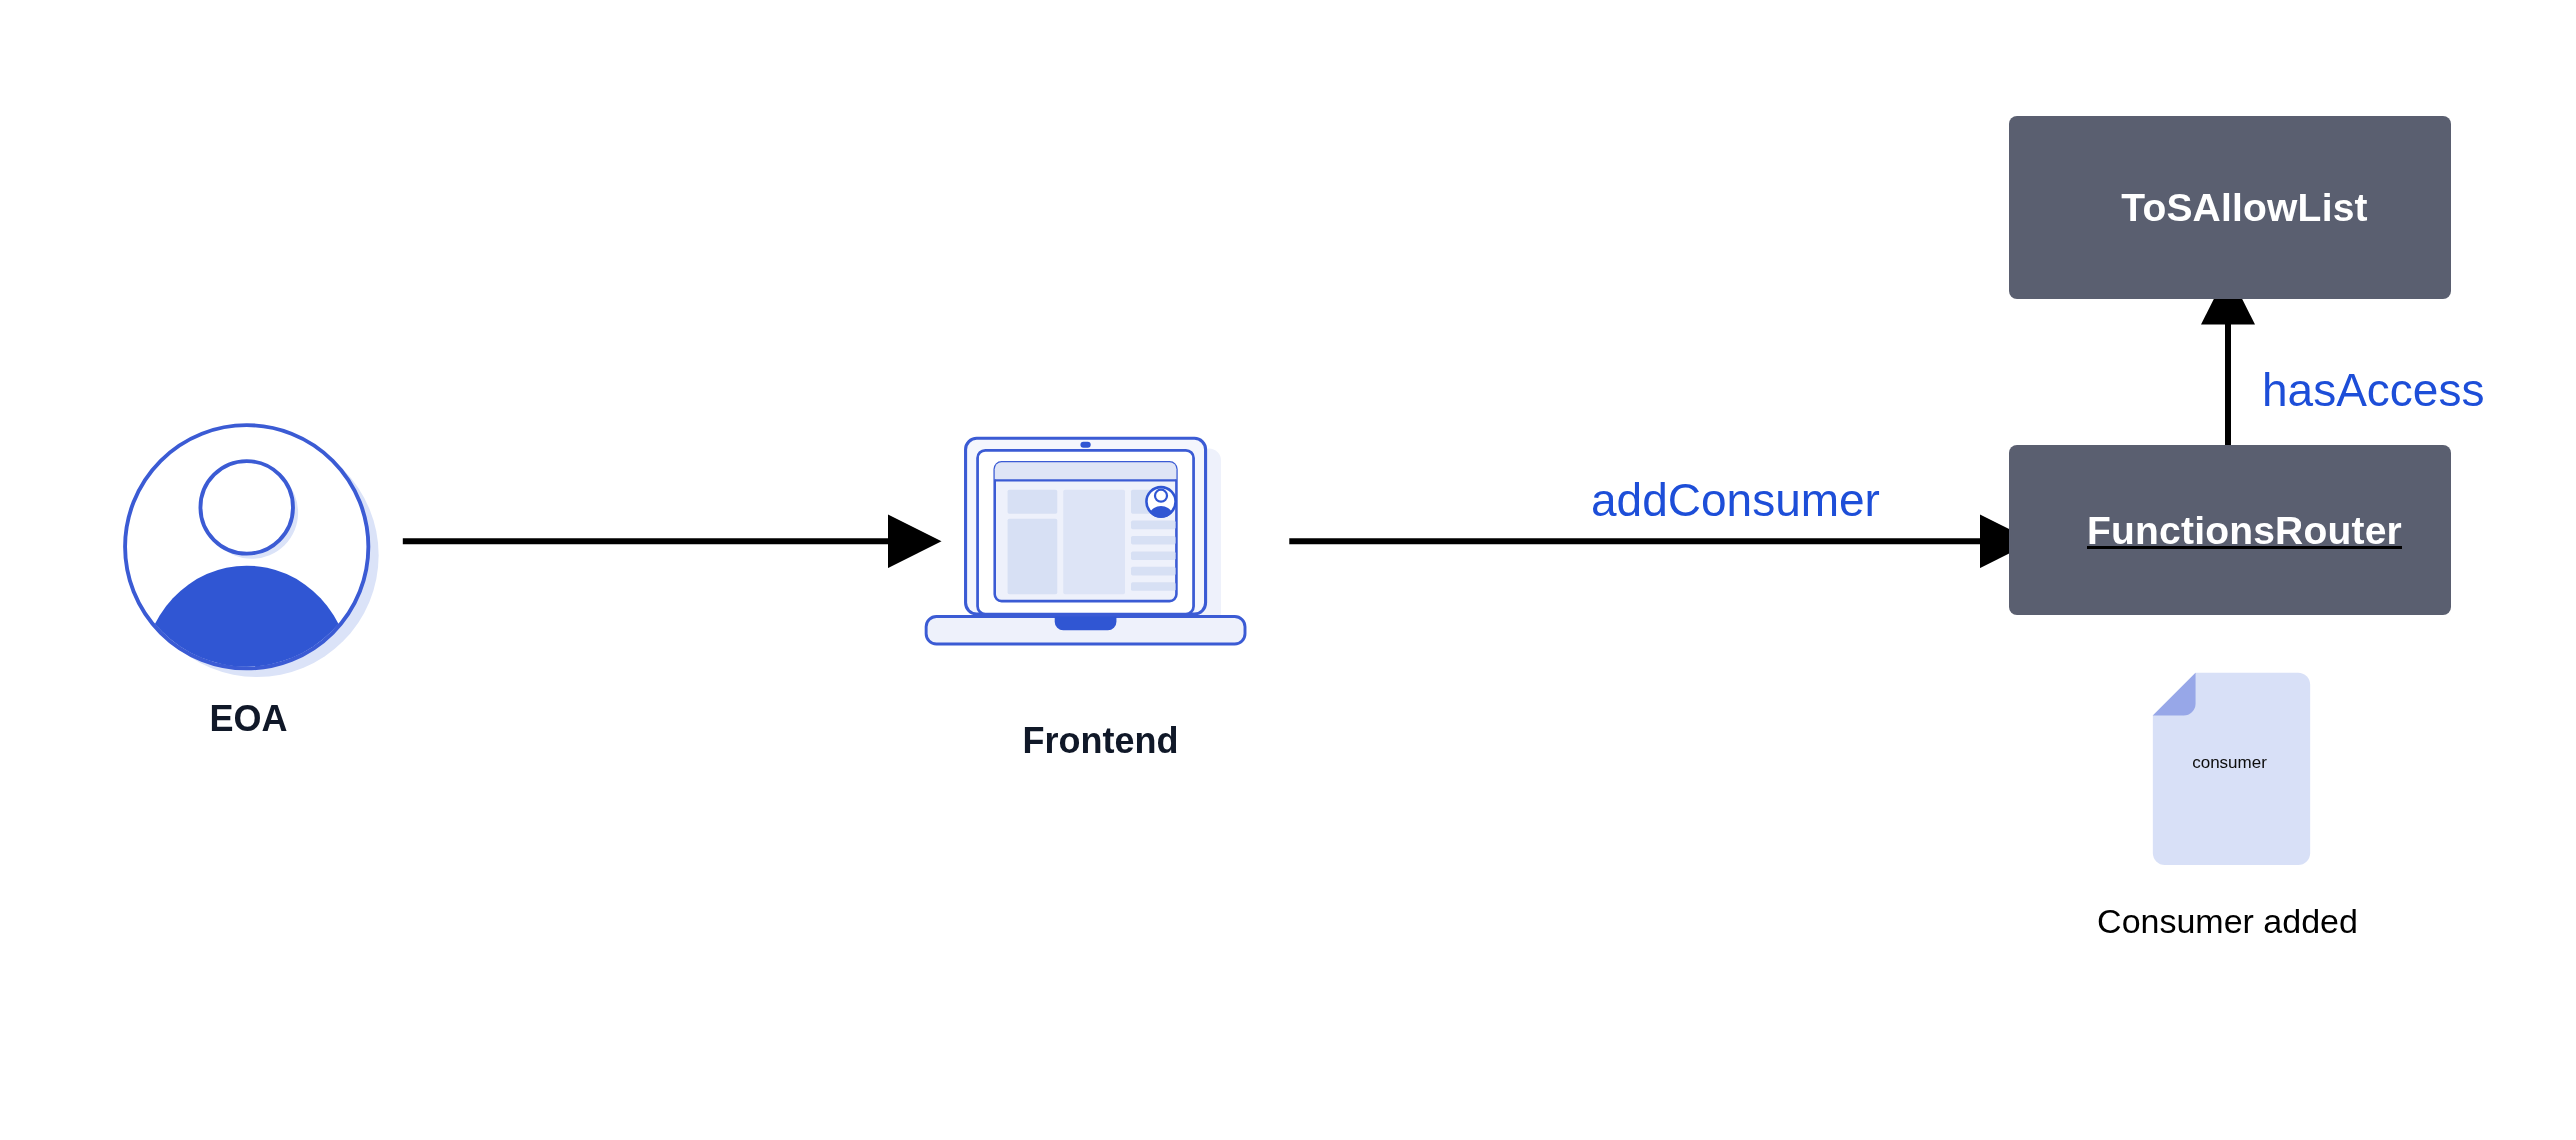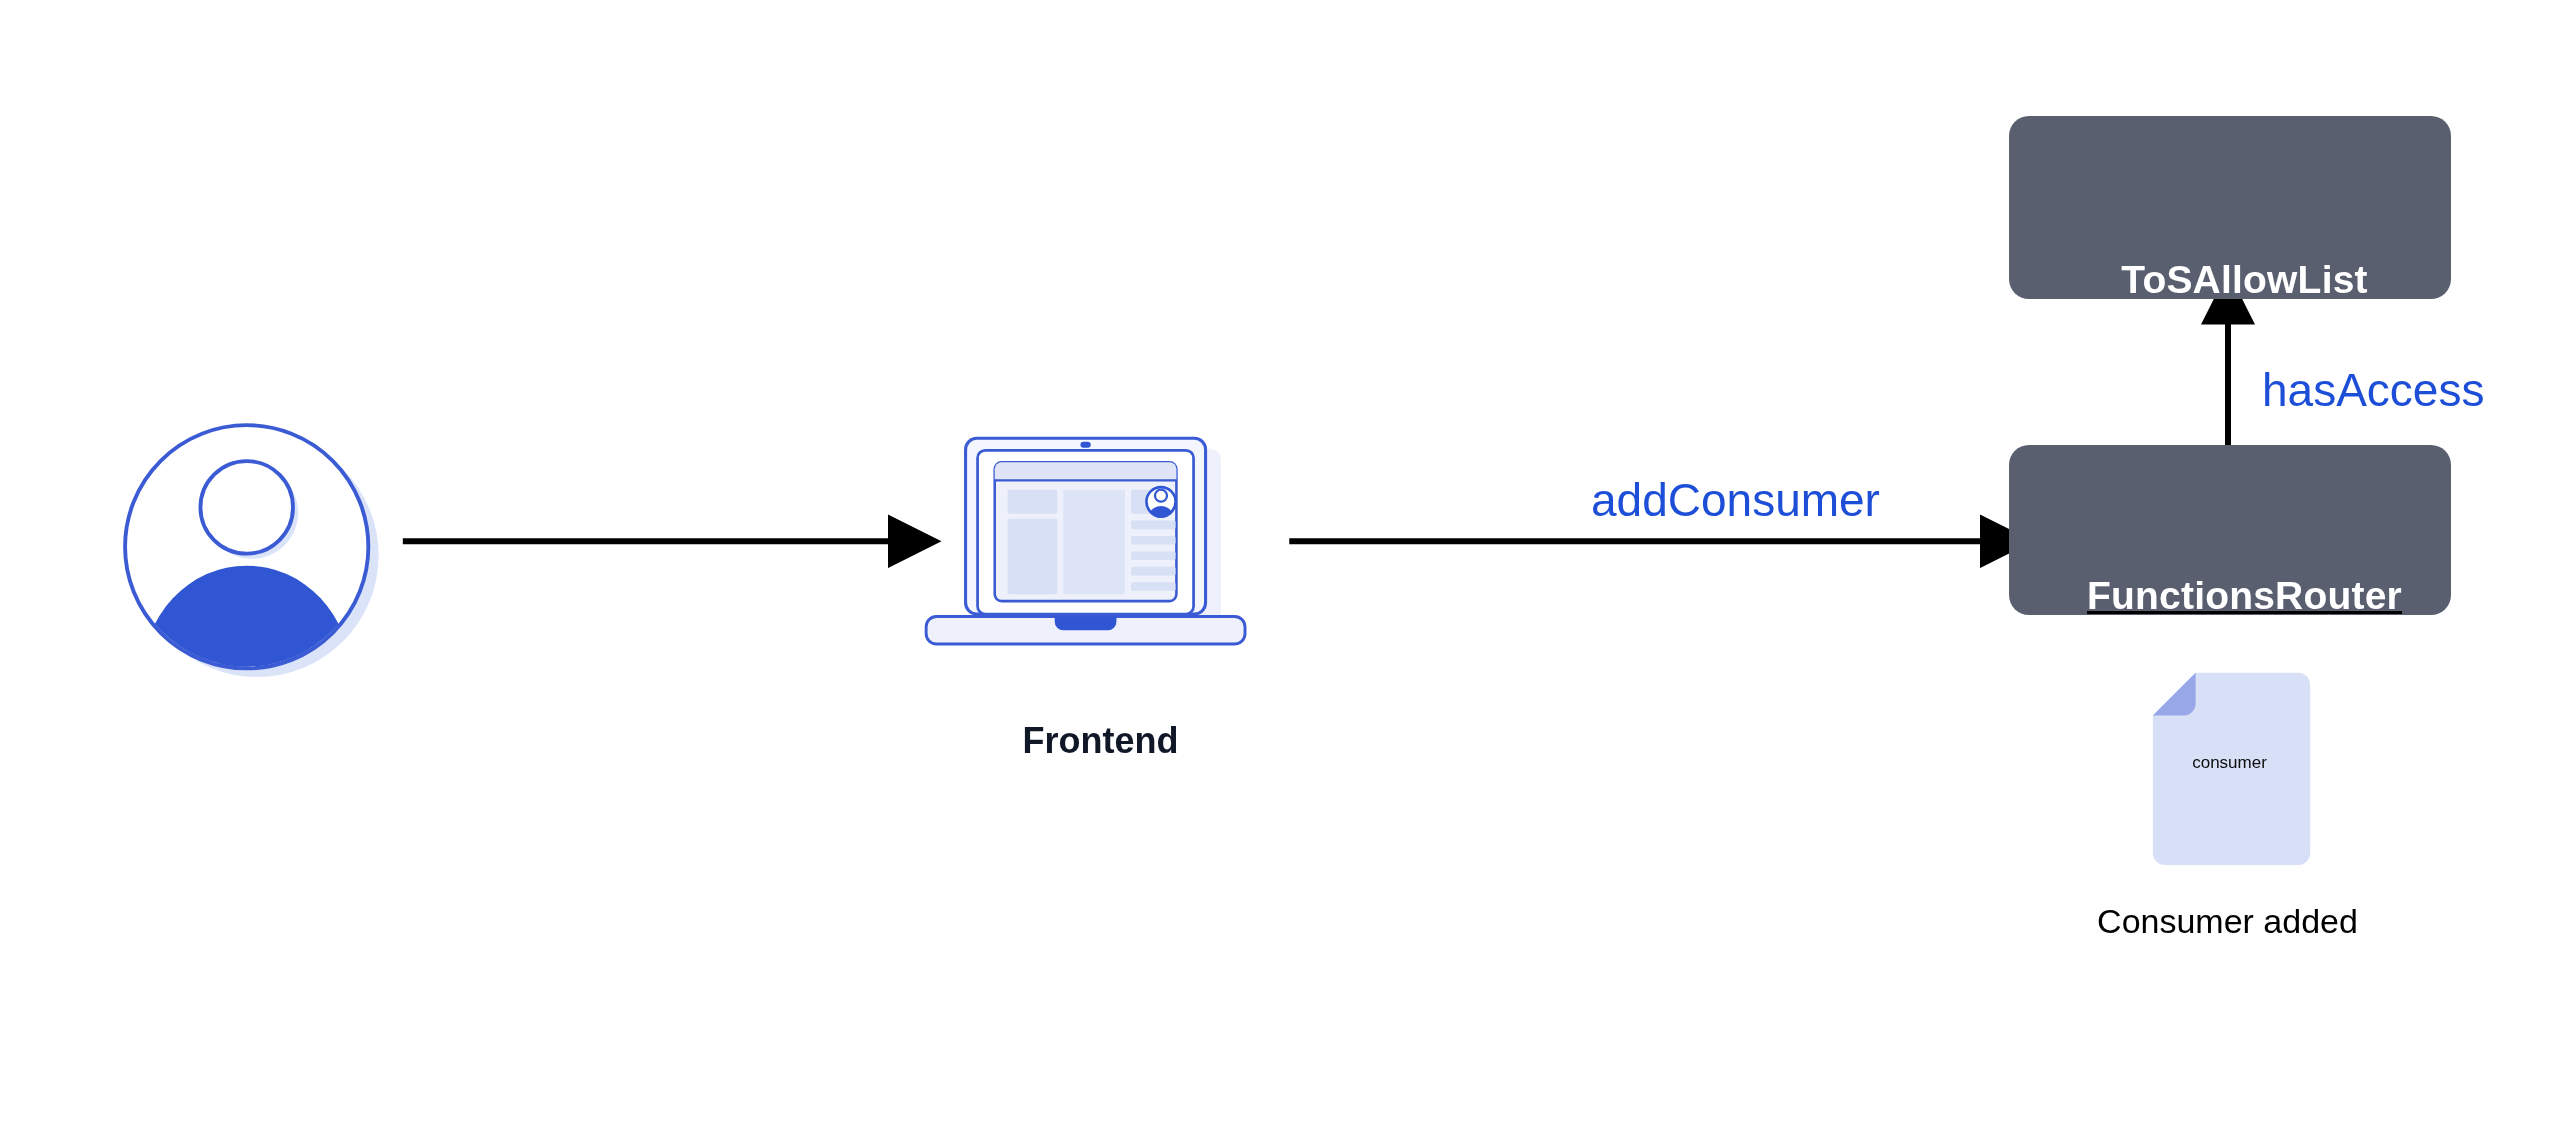--- a/index.html
+++ b/index.html
@@ -26,23 +26,23 @@
     top: 0;
     left: 0;
     width: 2576px;
     height: 1140px;
   }
 
   
   .node-box {
     position: absolute;
     display: flex;
-    align-items: flex-end;
+    align-items: center;
     justify-content: center;
-    border-radius: 20px;
+    border-radius: 8px;
     box-sizing: border-box;
     padding-left: 29px;
   }
   .node-box .node-label {
     font-weight: 700;
     font-size: 39px;
     letter-spacing: 0.2px;
     line-height: 1;
     white-space: nowrap;
   }
@@ -249,20 +249,21 @@
   <span id="doc-consumer-text">consumer</span>
 
   <div id="node-tosallowlist" class="node-box" style="background:#5a5f70;">
     <span class="node-label" style="color:#ffffff;">ToSAllowList</span>
   </div>
 
   <div id="node-functionsrouter" class="node-box" style="background:#5a5f70;text-decoration:underline;">
     <span class="node-label" style="color:#ffffff;">FunctionsRouter</span>
   </div>
 
+  <div id="caption-eoa" class="icon-caption">EOA</div>
 
   <div id="caption-frontend" class="icon-caption">Frontend</div>
 
   <div id="label-addconsumer" class="edge-label">addConsumer</div>
 
   <div id="label-hasaccess" class="edge-label">hasAccess</div>
 
   <div id="caption-consumer-added">Consumer added</div>
 
 </div>

